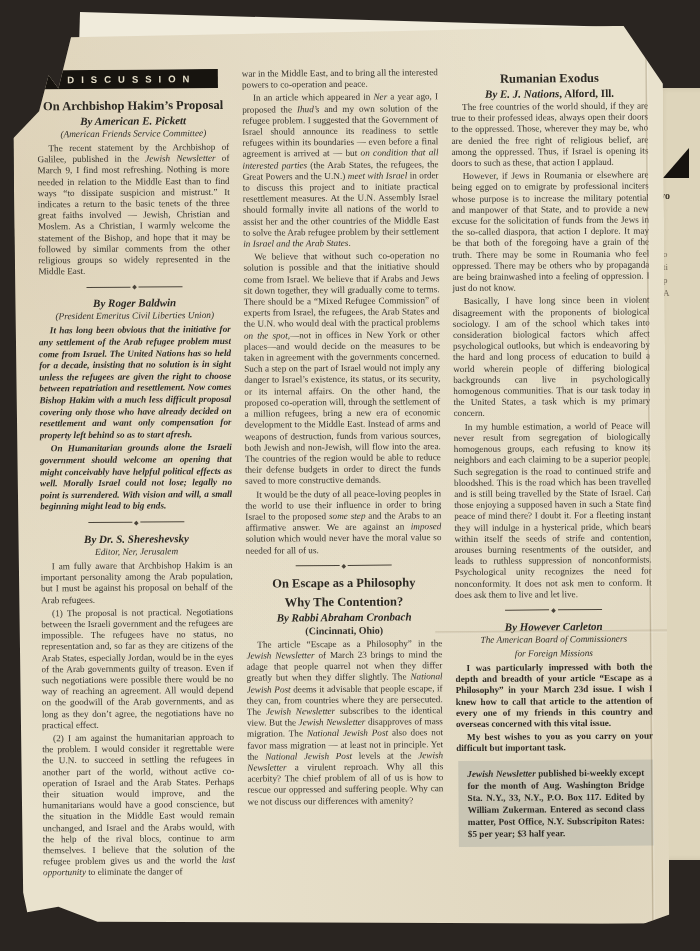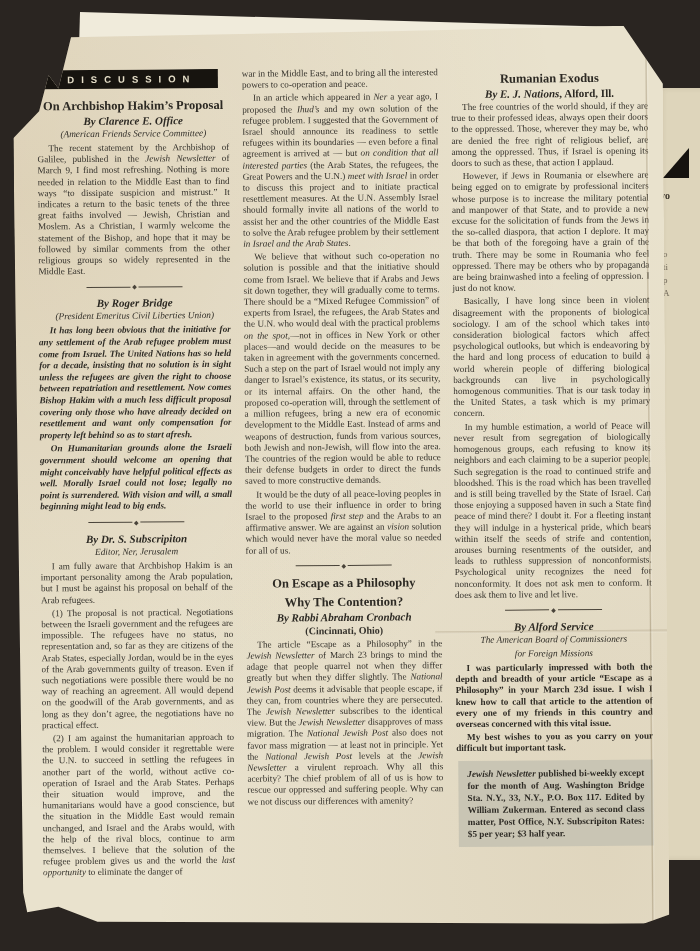--- a/index.html
+++ b/index.html
@@ -73,48 +73,48 @@
 A</div>
   </div>
 
   <div class="paper">
     <div class="crease-v"></div>
     <div class="crease-h"></div>
     <div class="columns">
       <div class="col col-1">
           <div class="banner">DISCUSSION</div>
           <h3 class="h1">On Archbishop Hakim’s Proposal</h3>
-          <div class="by"><span class="it">By Clarence E. Office</span></div>
+          <div class="by"><span class="it">By American E. Pickett</span></div>
           <div class="aff">(American Friends Service Committee)</div>
           <p class="para "><span>The recent statement by the Archbishop of Galilee, published in the </span><span class="it">Jewish Newsletter</span><span> of March 9, I find most refreshing. Nothing is more needed in relation to the Middle East than to find ways “to dissipate suspicion and mistrust.” It indicates a return to the basic tenets of the three great faiths involved — Jewish, Christian and Moslem. As a Christian, I warmly welcome the statement of the Bishop, and hope that it may be followed by similar comments from the other religious groups so widely represented in the Middle East.</span></p>
           <div class="divider">
             <span class="rl"></span>
             <span class="dm">◆</span>
             <span class="rl"></span>
           </div>
-          <div class="by"><span class="it">By Roger Bridge</span></div>
+          <div class="by"><span class="it">By Roger Baldwin</span></div>
           <div class="aff">(President Emeritus Civil Liberties Union)</div>
           <p class="para bi"><span>It has long been obvious that the initiative for any settlement of the Arab refugee problem must come from Israel. The United Nations has so held for a decade, insisting that no solution is in sight unless the refugees are given the right to choose between repatriation and resettlement. Now comes Bishop Hakim with a much less difficult proposal covering only those who have already decided on resettlement and want only compensation for property left behind so as to start afresh.</span></p>
           <p class="para bi"><span>On Humanitarian grounds alone the Israeli government should welcome an opening that might conceivably have helpful political effects as well. Morally Israel could not lose; legally no point is surrendered. With vision and will, a small beginning might lead to big ends.</span></p>
           <div class="divider">
             <span class="rl"></span>
             <span class="dm">◆</span>
             <span class="rl"></span>
           </div>
-          <div class="by"><span class="it">By Dr. S. Subscripiton</span></div>
+          <div class="by"><span class="it">By Dr. S. Shereshevsky</span></div>
           <div class="aff">Editor, Ner, Jerusalem</div>
           <p class="para "><span>I am fully aware that Archbishop Hakim is an important personality among the Arab population, but I must be against his proposal on behalf of the Arab refugees.</span></p>
           <p class="para "><span>(1) The proposal is not practical. Negotiations between the Israeli government and the refugees are impossible. The refugees have no status, no representation and, so far as they are citizens of the Arab States, especially Jordan, would be in the eyes of the Arab governments guilty of treason. Even if such negotiations were possible there would be no way of reaching an agreement. All would depend on the goodwill of the Arab governments, and as long as they don’t agree, the negotiations have no practical effect.</span></p>
           <p class="para "><span>(2) I am against the humanitarian approach to the problem. I would consider it regrettable were the U.N. to succeed in settling the refugees in another part of the world, without active co-operation of Israel and the Arab States. Perhaps their situation would improve, and the humanitarians would have a good conscience, but the situation in the Middle East would remain unchanged, and Israel and the Arabs would, with the help of the rival blocs, continue to arm themselves. I believe that the solution of the refugee problem gives us and the world the </span><span class="it">last opportunity</span><span> to eliminate the danger of</span></p>
         </div>
       <div class="col col-2">
           <p class="para  ni"><span>war in the Middle East, and to bring all the interested powers to co-operation and peace.</span></p>
           <p class="para "><span>In an article which appeared in </span><span class="it">Ner</span><span> a year ago, I proposed the </span><span class="it">Ihud’s</span><span> and my own solution of the refugee problem. I suggested that the Government of Israel should announce its readiness to settle refugees within its boundaries — even before a final agreement is arrived at — but </span><span class="it">on condition that all interested parties</span><span> (the Arab States, the refugees, the Great Powers and the U.N.) </span><span class="it">meet with Israel</span><span> in order to discuss this project and to initiate practical resettlement measures. At the U.N. Assembly Israel should formally invite all nations of the world to assist her and the other countries of the Middle East to solve the Arab refugee problem by their settlement </span><span class="it">in Israel and the Arab States</span><span>.</span></p>
           <p class="para "><span>We believe that without such co-operation no solution is possible and that the initiative should come from Israel. We believe that if Arabs and Jews sit down together, they will gradually come to terms. There should be a “Mixed Refugee Commission” of experts from Israel, the refugees, the Arab States and the U.N. who would deal with the practical problems </span><span class="it">on the spot,</span><span>—not in offices in New York or other places—and would decide on the measures to be taken in agreement with the governments concerned. Such a step on the part of Israel would not imply any danger to Israel’s existence, its status, or its security, or its internal affairs. On the other hand, the proposed co-operation will, through the settlement of a million refugees, bring a new era of economic development to the Middle East. Instead of arms and weapons of destruction, funds from various sources, both Jewish and non-Jewish, will flow into the area. The countries of the region would be able to reduce their defense budgets in order to direct the funds saved to more constructive demands.</span></p>
-          <p class="para "><span>It would be the duty of all peace-loving peoples in the world to use their influence in order to bring Israel to the proposed </span><span class="it">first step</span><span> and the Arabs to an affirmative answer. We are against an </span><span class="it">vision</span><span> solution which would never have the moral value so needed for all of us.</span></p>
+          <p class="para "><span>It would be the duty of all peace-loving peoples in the world to use their influence in order to bring Israel to the proposed </span><span class="it">some step</span><span> and the Arabs to an affirmative answer. We are against an </span><span class="it">imposed</span><span> solution which would never have the moral value so needed for all of us.</span></p>
           <div class="divider">
             <span class="rl"></span>
             <span class="dm">◆</span>
             <span class="rl"></span>
           </div>
           <h3 class="h1">On Escape as a Philosophy</h3>
           <h3 class="h1">Why The Contention?</h3>
           <div class="by"><span class="it">By Rabbi Abraham Cronbach</span></div>
           <div class="aff affb">(Cincinnati, Ohio)</div>
           <p class="para "><span>The article “Escape as a Philosophy” in the </span><span class="it">Jewish Newsletter</span><span> of March 23 brings to mind the adage that people quarrel not when they differ greatly but when they differ slightly. The </span><span class="it">National Jewish Post</span><span> deems it advisable that people escape, if they can, from countries where they are persecuted. The </span><span class="it">Jewish Newsletter</span><span> subscribes to the identical view. But the </span><span class="it">Jewish Newsletter</span><span> disapproves of mass migration. The </span><span class="it">National Jewish Post</span><span> also does not favor mass migration — at least not in principle. Yet the </span><span class="it">National Jewish Post</span><span> levels at the </span><span class="it">Jewish Newsletter</span><span> a virulent reproach. Why all this acerbity? The chief problem of all of us is how to rescue our oppressed and suffering people. Why can we not discuss our differences with amenity?</span></p>
@@ -124,21 +124,21 @@
           <div class="by"><span class="it">By E. J. Nations</span><span>, Alford, Ill.</span></div>
           <p class="para "><span>The free countries of the world should, if they are true to their professed ideas, always open their doors to the oppressed. Those, wherever they may be, who are denied the free right of religious belief, are among the oppressed. Thus, if Israel is opening its doors to such as these, that action I applaud.</span></p>
           <p class="para "><span>However, if Jews in Roumania or elsewhere are being egged on to emigrate by professional inciters whose purpose is to increase the military potential and manpower of that State, and to provide a new excuse for the solicitation of funds from the Jews in the so-called diaspora, that action I deplore. It may be that both of the foregoing have a grain of the truth. There may be some in Roumania who feel oppressed. There may be others who by propaganda are being brainwashed into a feeling of oppression. I just do not know.</span></p>
           <p class="para "><span>Basically, I have long since been in violent disagreement with the proponents of biological sociology. I am of the school which takes into consideration biological factors which affect psychological outlooks, but which is endeavoring by the hard and long process of education to build a world wherein people of differing biological backgrounds can live in psychologically homogenous communities. That is our task today in the United States, a task which is my primary concern.</span></p>
           <p class="para "><span>In my humble estimation, a world of Peace will never result from segregation of biologically homogenous groups, each refusing to know its neighbors and each claiming to be a superior people. Such segregation is the road to continued strife and bloodshed. This is the road which has been travelled and is still being travelled by the State of Israel. Can those enjoying a supposed haven in such a State find peace of mind there? I doubt it. For a fleeting instant they will indulge in a hysterical pride, which bears within itself the seeds of strife and contention, arouses burning resentments of the outsider, and leads to ruthless suppression of nonconformists. Psychological unity recognizes the need for nonconformity. It does not ask men to conform. It does ask them to live and let live.</span></p>
           <div class="divider">
             <span class="rl"></span>
             <span class="dm">◆</span>
             <span class="rl"></span>
           </div>
-          <div class="by"><span class="it">By Alford Service</span></div>
+          <div class="by"><span class="it">By However Carleton</span></div>
           <div class="aff">The American Board of Commissioners</div>
           <div class="aff">for Foreign Missions</div>
           <p class="para b"><span>I was particularly impressed with both the depth and breadth of your article “Escape as a Philosophy” in your March 23d issue. I wish I knew how to call that article to the attention of every one of my friends in this country and overseas concerned with this vital issue.</span></p>
           <p class="para b"><span>My best wishes to you as you carry on your difficult but important task.</span></p>
           <div class="mastbox"><span class="it">Jewish Newsletter</span><span> published bi-weekly except for the month of Aug. Washington Bridge Sta. N.Y., 33, N.Y., P.O. Box 117. Edited by William Zukerman. Entered as second class matter, Post Office, N.Y. Subscripiton Rates: $5 per year; $3 half year.</span></div>
         </div>
     </div>
   </div>
 
 </div>

